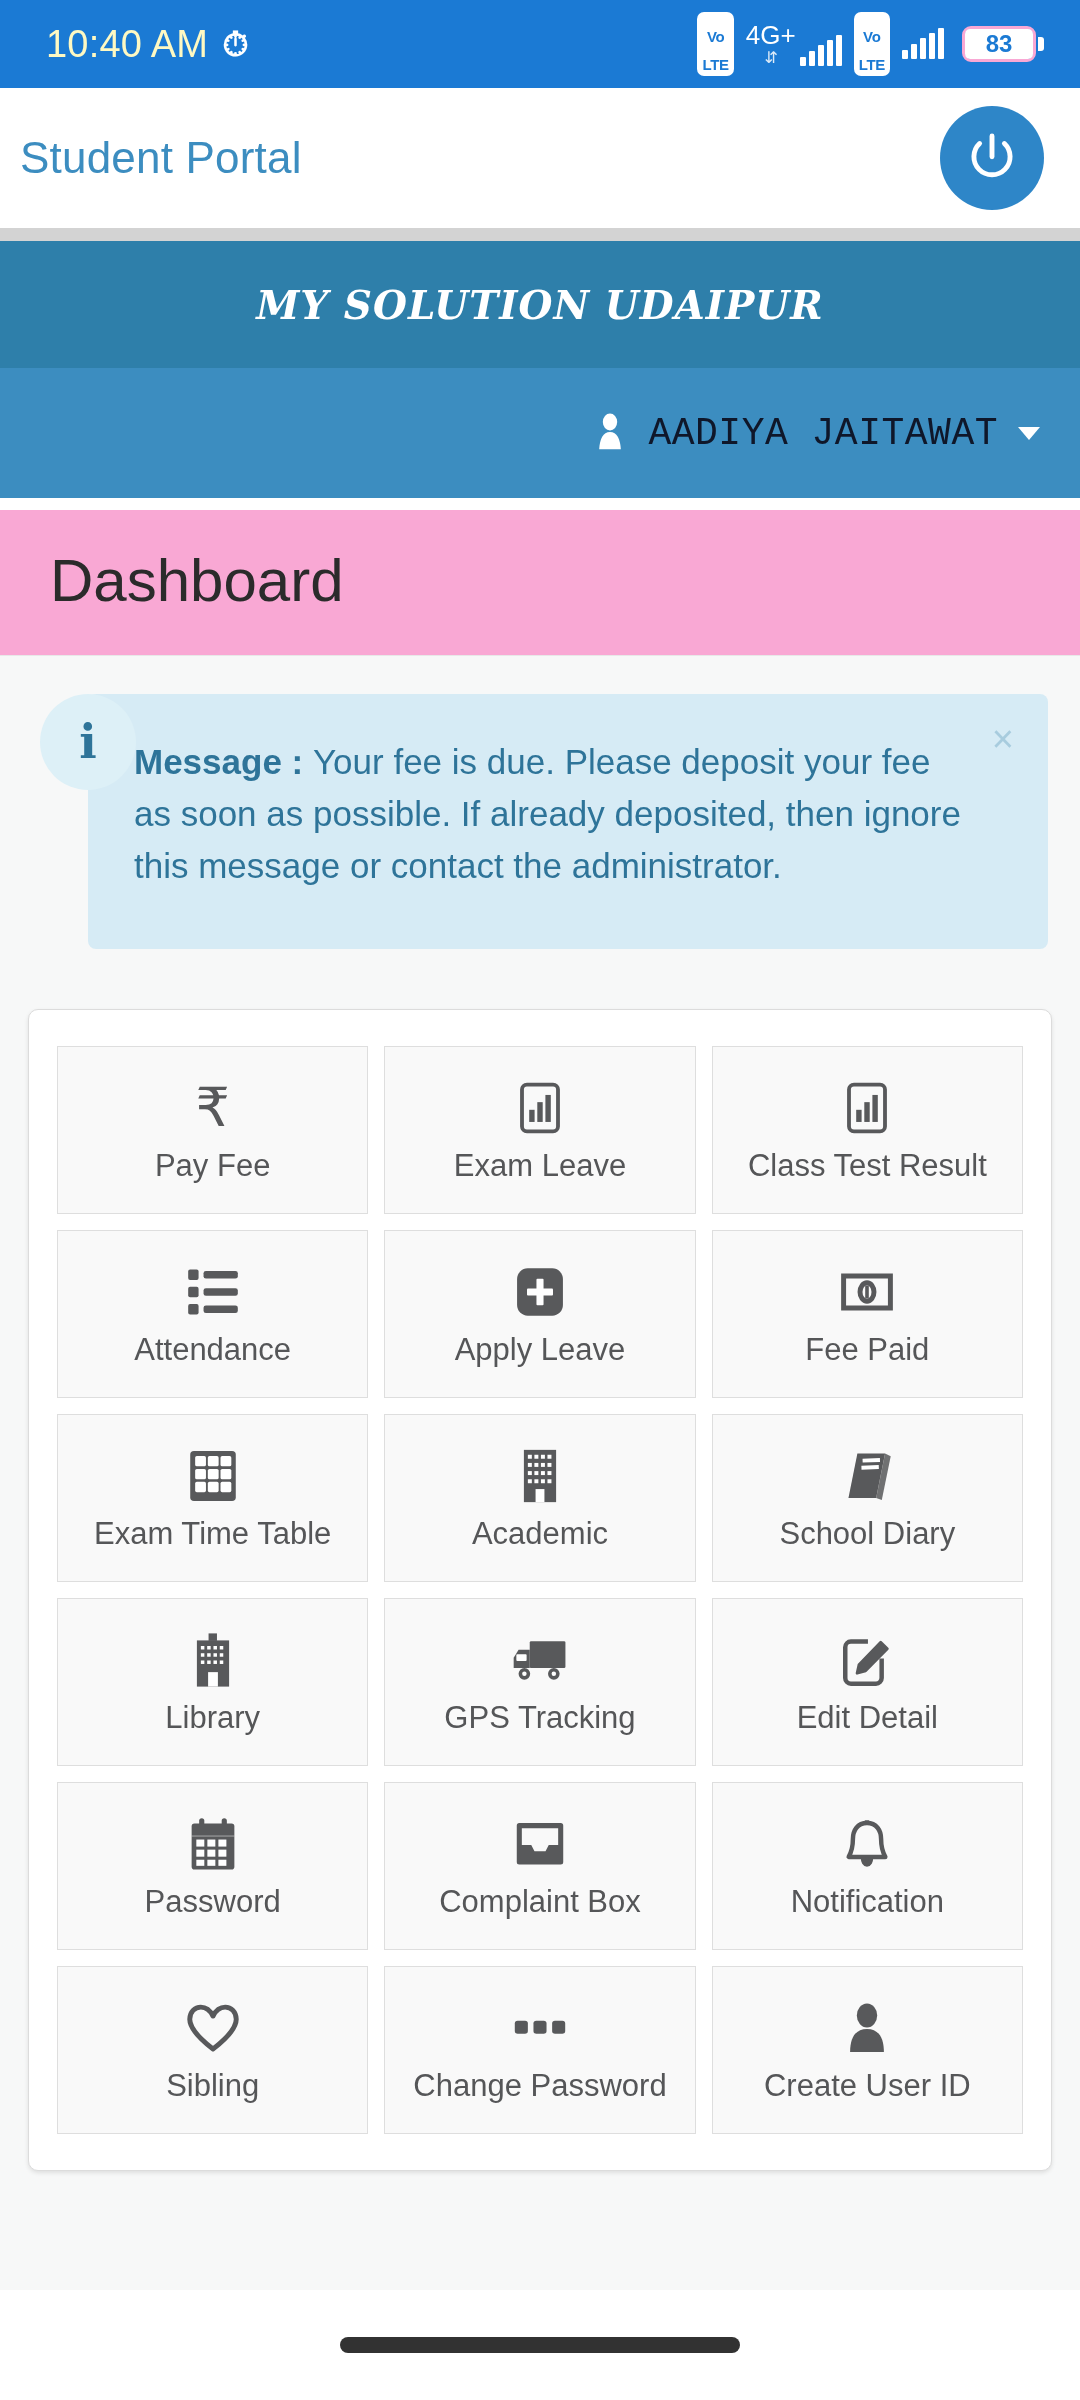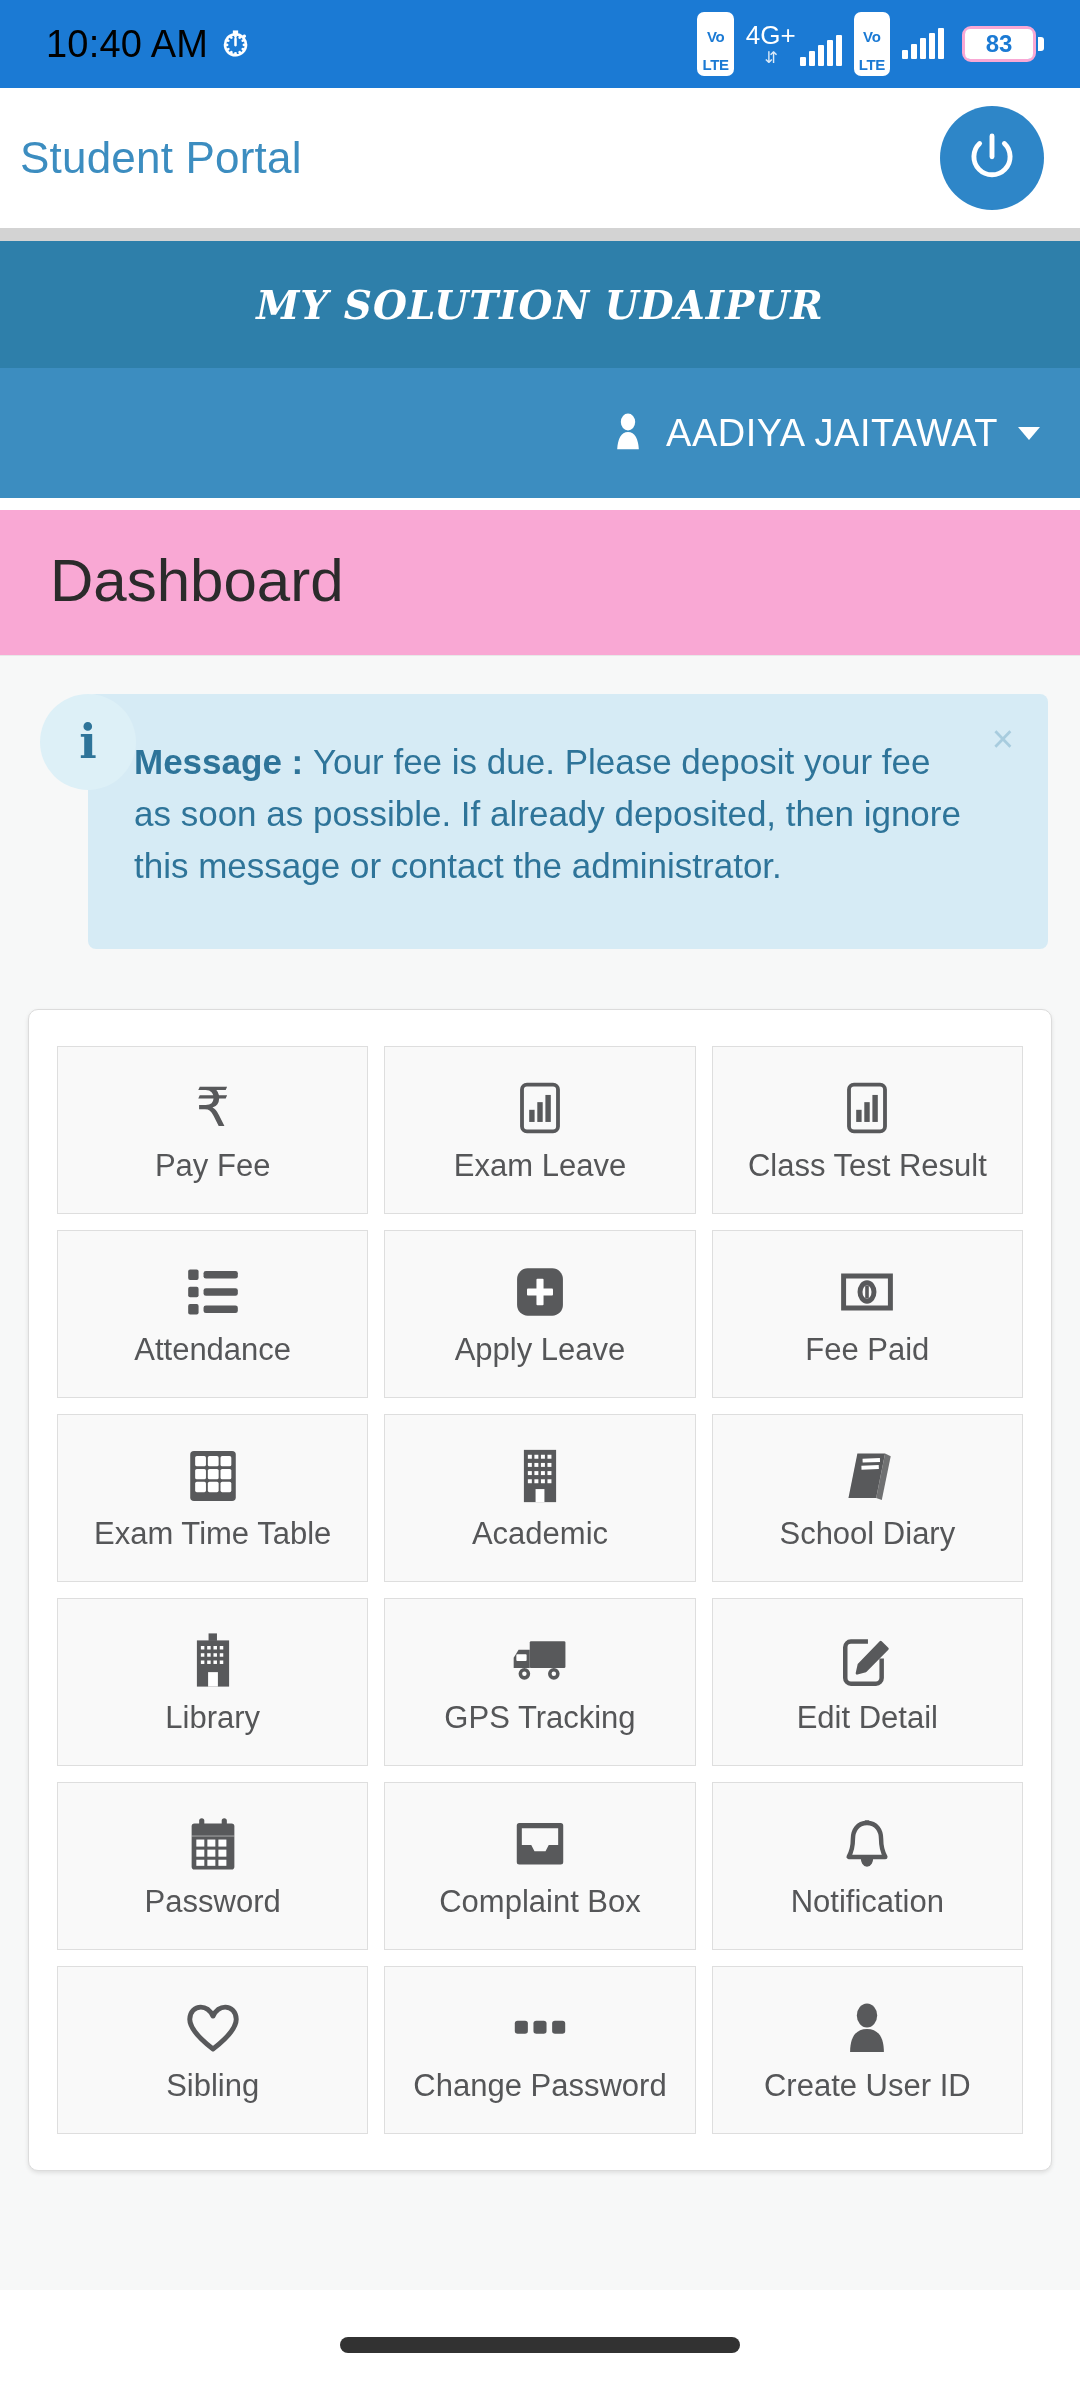--- a/index.html
+++ b/index.html
@@ -24,21 +24,21 @@
     height: 88px;
     background: #1B7AD4;
     display: flex;
     align-items: center;
     justify-content: space-between;
     padding: 0 36px 0 46px;
     flex: 0 0 auto;
   }
   .sb-left { display: flex; align-items: center; gap: 14px; }
   .sb-time {
-    color: #000000;
+    color: #fef9c3;
     font-size: 38px;
     font-weight: 400;
     letter-spacing: 0.2px;
   }
   .sb-alarm {
     color: #ffffff;
     font-size: 34px;
     line-height: 1;
     font-weight: 600;
   }
@@ -144,23 +144,24 @@
 
   
   .user-bar {
     height: 130px;
     background: #3C8DC0;
     display: flex; align-items: center; justify-content: flex-end;
     padding-right: 40px; gap: 18px;
     flex: 0 0 auto;
   }
   .user-name {
-    color: #ffffff;
+    color: #0f172a;
     font-size: 38px;
     letter-spacing: 0.5px;
+    font-family: Liberation Mono, monospace;
   }
   .caret {
     width: 0; height: 0;
     border-left: 11px solid transparent;
     border-right: 11px solid transparent;
     border-top: 13px solid #ffffff;
     margin-left: 2px;
   }
 
   

